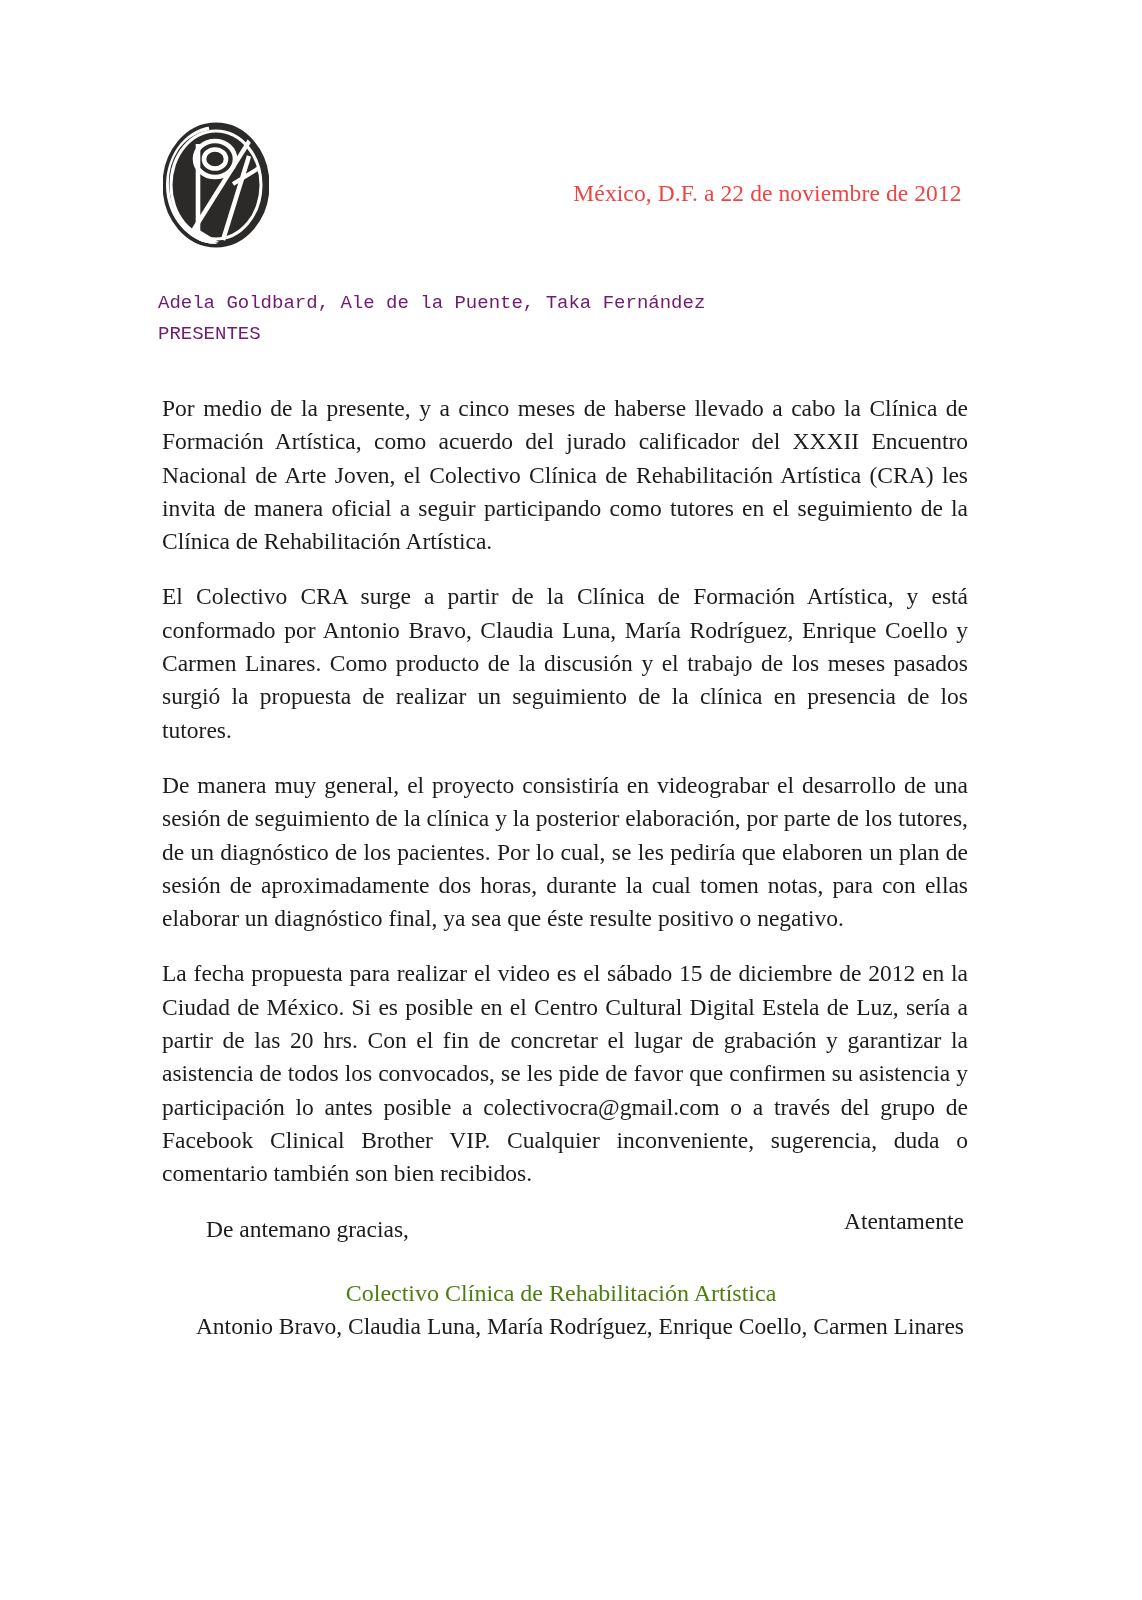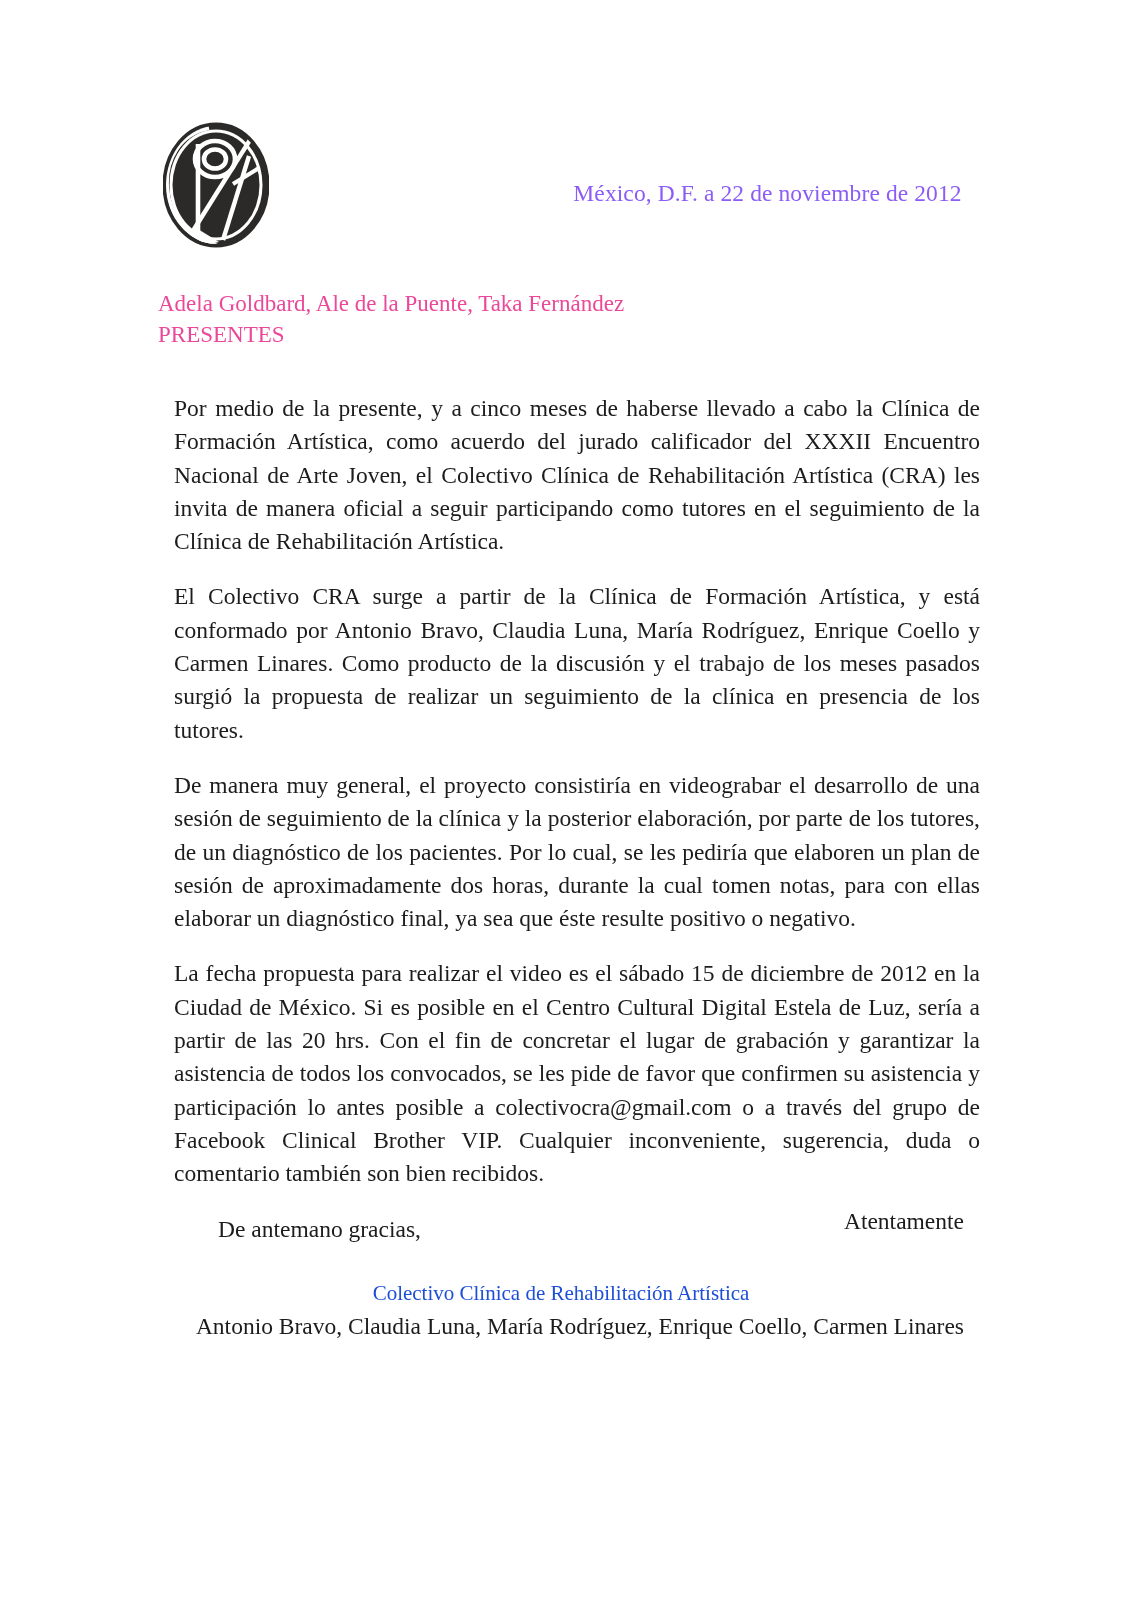--- a/index.html
+++ b/index.html
@@ -29,39 +29,40 @@
 
   
   .date-line {
     position: absolute;
     left: 570px;
     top: 180px;
     width: 395px;
     text-align: center;
     font-size: 23.5px;
     letter-spacing: 0.1px;
-    color: #8b5cf6;
+    color: #ef4444;
   }
 
   
   .recipients {
     position: absolute;
     left: 158px;
     top: 288px;
     width: 810px;
-    font-size: 23px;
+    font-size: 19px;
     line-height: 31px;
-    color: #ec4899;
+    color: #701a75;
+    font-family: Liberation Mono, monospace;
   }
   .recipients .r-line { display: block; white-space: nowrap; }
 
   
   .body-block {
     position: absolute;
-    left: 174px;
+    left: 162px;
     top: 392px;
     width: 806px;
   }
   .para {
     font-size: 23.5px;
     line-height: 33.3px;
     text-align: justify;
     text-justify: inter-word;
     margin: 0 0 22px 0;
     color: #1c1c1c;
@@ -78,23 +79,23 @@
     text-align: center;
   }
   .sig-atentamente {
     font-size: 23.5px;
     line-height: 31px;
     color: #1c1c1c;
     margin-bottom: 40px;
     text-align: right;
   }
   .sig-name {
-    font-size: 21px;
+    font-size: 24px;
     line-height: 33px;
-    color: #1d4ed8;
+    color: #4d7c0f;
   }
   .sig-members {
     font-size: 23.5px;
     line-height: 33px;
     color: #1c1c1c;
     white-space: nowrap;
     text-align: right;
   }
 </style>
 </head>

